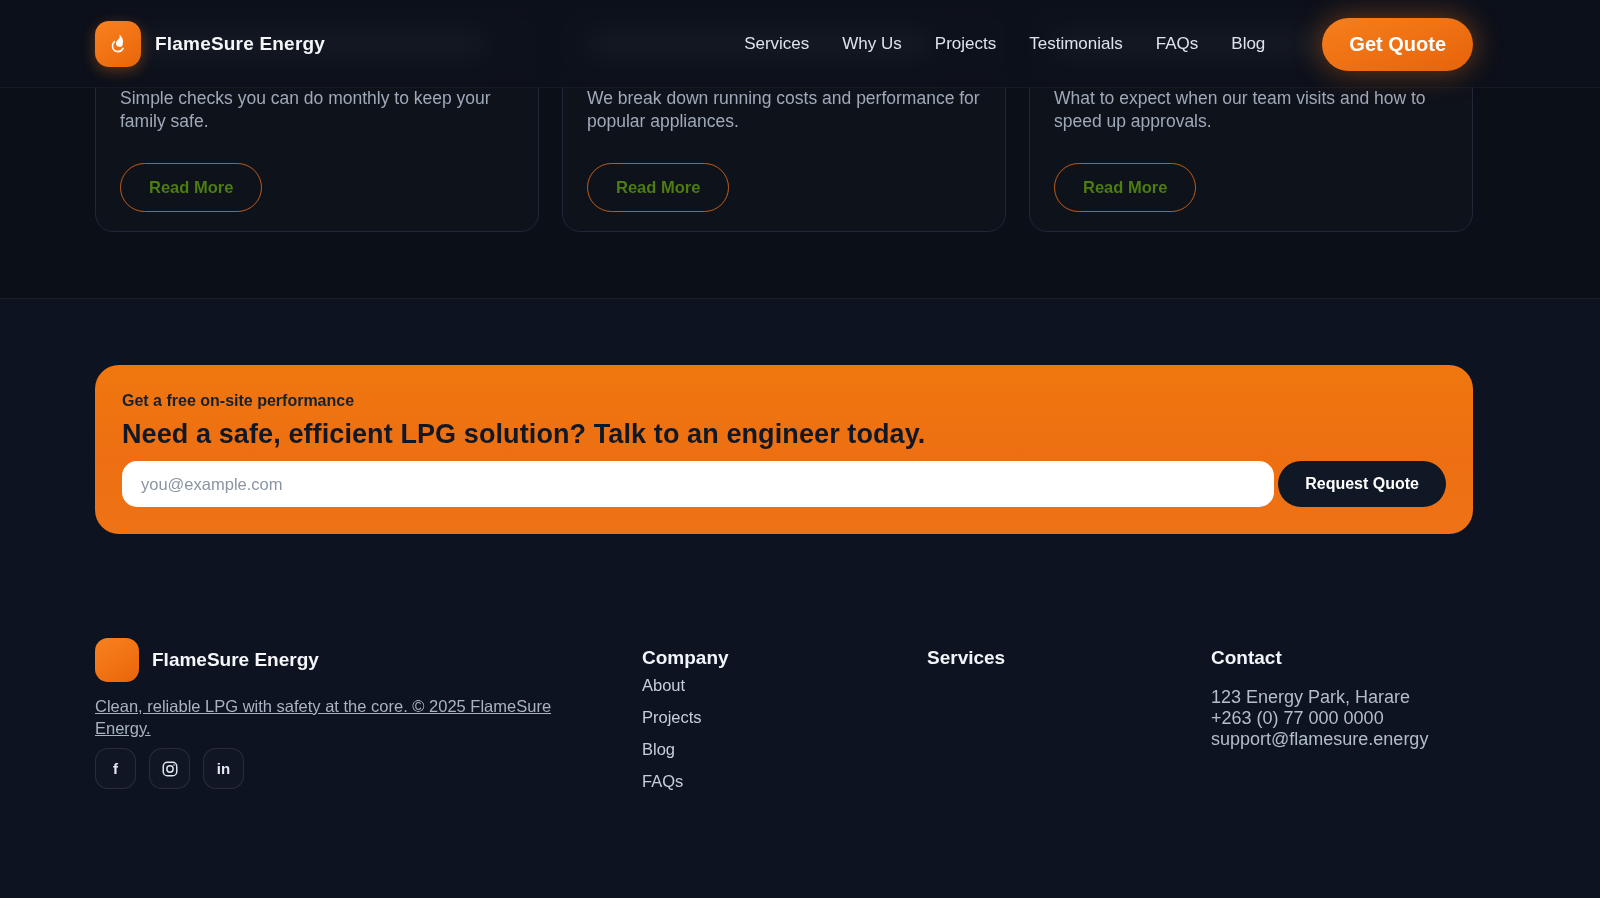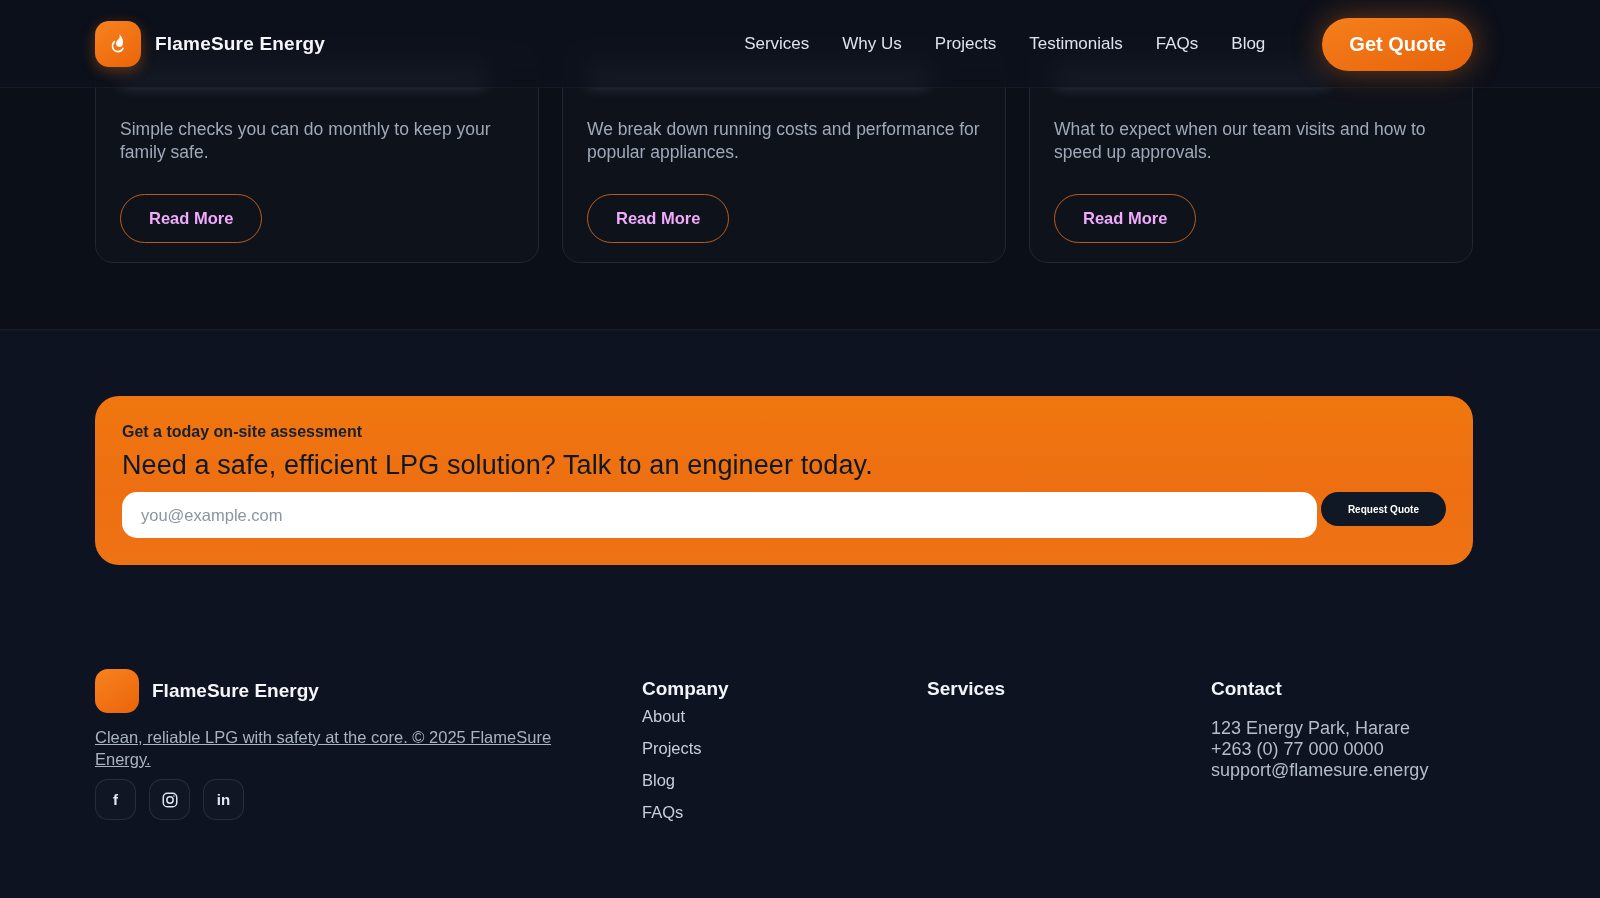--- a/index.html
+++ b/index.html
@@ -29,62 +29,62 @@
   .btn-get-quote {
     margin-left:24px; border:none; cursor:pointer;
     background:linear-gradient(160deg,#f67f1c,#e7630a);
     color:#ffffff; font-weight:bold; font-size:20px;
     padding:15px 27px; border-radius:999px;
     box-shadow:0 0 30px rgba(238,114,20,0.45);
     font-family:"Liberation Sans", sans-serif;
   }
 
   
-  .cards-section { padding-top:8px; padding-bottom:66px; border-bottom:1px solid rgba(255,255,255,0.07);margin-top:31px; }
+  .cards-section { padding-top:8px; padding-bottom:66px; border-bottom:1px solid rgba(255,255,255,0.07); }
   .cards-row { display:grid; grid-template-columns:repeat(3,1fr); gap:23px; }
   .card {
     border:1px solid #202736; border-radius:18px;
     background:rgba(255,255,255,0.015);
     padding:24px 24px 19px;
     min-height:222px;
   }
   .card-title-blur {
     height:22px; border-radius:6px; margin-bottom:32px;
     background:rgba(150,162,182,0.30);
     filter:blur(7px);
   }
   .w1 { width:93%; } .w2 { width:87%; } .w3 { width:70%; }
   .card-excerpt { color:#9fa9b8; font-size:17.5px; line-height:23px; max-width:400px; margin-bottom:30px; }
   .btn-read-more {
     background:transparent; cursor:pointer;
     border:1.5px solid rgba(249,115,22,0.75);
-    color:#f0abfc; font-weight:bold; font-size:16.5px;
+    color:#4d7c0f; font-weight:bold; font-size:16.5px;
     padding:0 28px; height:49px; border-radius:999px;
     font-family:"Liberation Sans", sans-serif;
   }
 
   
   .cta-section { background:#0d1320; padding-top:66px; }
   .cta-banner {
     border-radius:24px; padding:26px 27px 27px;
     background:linear-gradient(180deg,#f0770f 0%, #ed6f12 55%, #ee7315 100%);
   }
   .cta-eyebrow { color:#16202f; font-size:16px; font-weight:bold; line-height:20px; }
-  .cta-headline { color:#101826; font-size:27px; font-weight:normal; line-height:34px; margin-top:6px; letter-spacing:0.1px; }
+  .cta-headline { color:#101826; font-size:27px; font-weight:bold; line-height:34px; margin-top:6px; letter-spacing:0.1px; }
   .cta-form { display:flex; gap:4px; margin-top:10px; }
   .cta-input {
     flex:1; height:46px; border:none; outline:none;
     border-radius:15px; background:#ffffff;
     padding:0 19px; font-size:16.5px; color:#30363f;
     font-family:"Liberation Sans", sans-serif;
   }
   .cta-input::placeholder { color:#8b94a3; }
   .btn-request {
-    border:none; cursor:pointer; height:34px;
-    background:#101826; color:#ffffff; font-weight:bold; font-size:10px;
+    border:none; cursor:pointer; height:46px;
+    background:#101826; color:#ffffff; font-weight:bold; font-size:16px;
     padding:0 27px; border-radius:999px;
     font-family:"Liberation Sans", sans-serif;
   }
 
   
   .footer { background:#0d1320; padding-top:104px; height:367px; }
   .footer-grid { display:grid; grid-template-columns:547px 285px 284px 262px; }
   .f-brand-row { display:flex; align-items:center; gap:13px; }
   .f-logo { width:44px; height:44px; border-radius:13px; background:linear-gradient(145deg,#f9821f,#e9650a); }
   .f-brand-name { color:#f4f6f9; font-size:19px; font-weight:bold; }
@@ -132,21 +132,21 @@
             <button class="btn-read-more">Read More</button>
           </article>
 
         </div>
       </div>
     </section>
 
     <section class="cta-section">
       <div class="container">
         <div class="cta-banner">
-          <div class="cta-eyebrow">Get a today on-site assessment</div>
+          <div class="cta-eyebrow">Get a free on-site performance</div>
           <h2 class="cta-headline">Need a safe, efficient LPG solution? Talk to an engineer today.</h2>
           <div class="cta-form">
             <input class="cta-input" type="text" placeholder="you@example.com" style="">
             <button class="btn-request">Request Quote</button>
           </div>
         </div>
       </div>
     </section>
 
     <footer class="footer">

